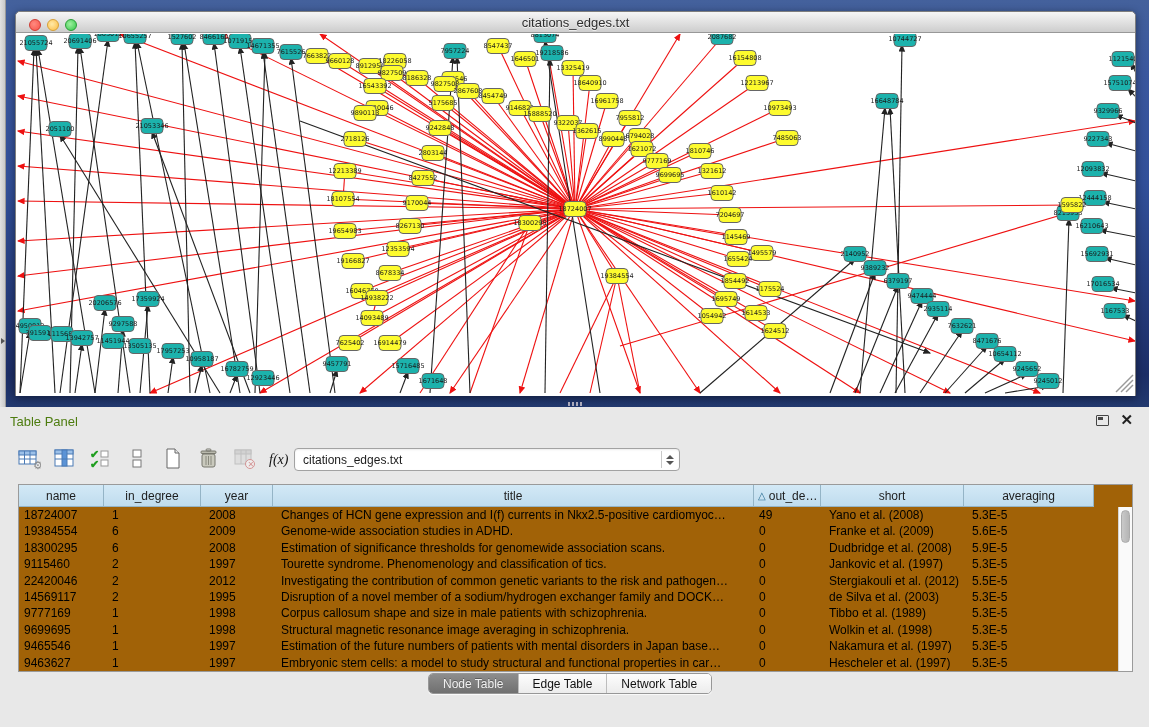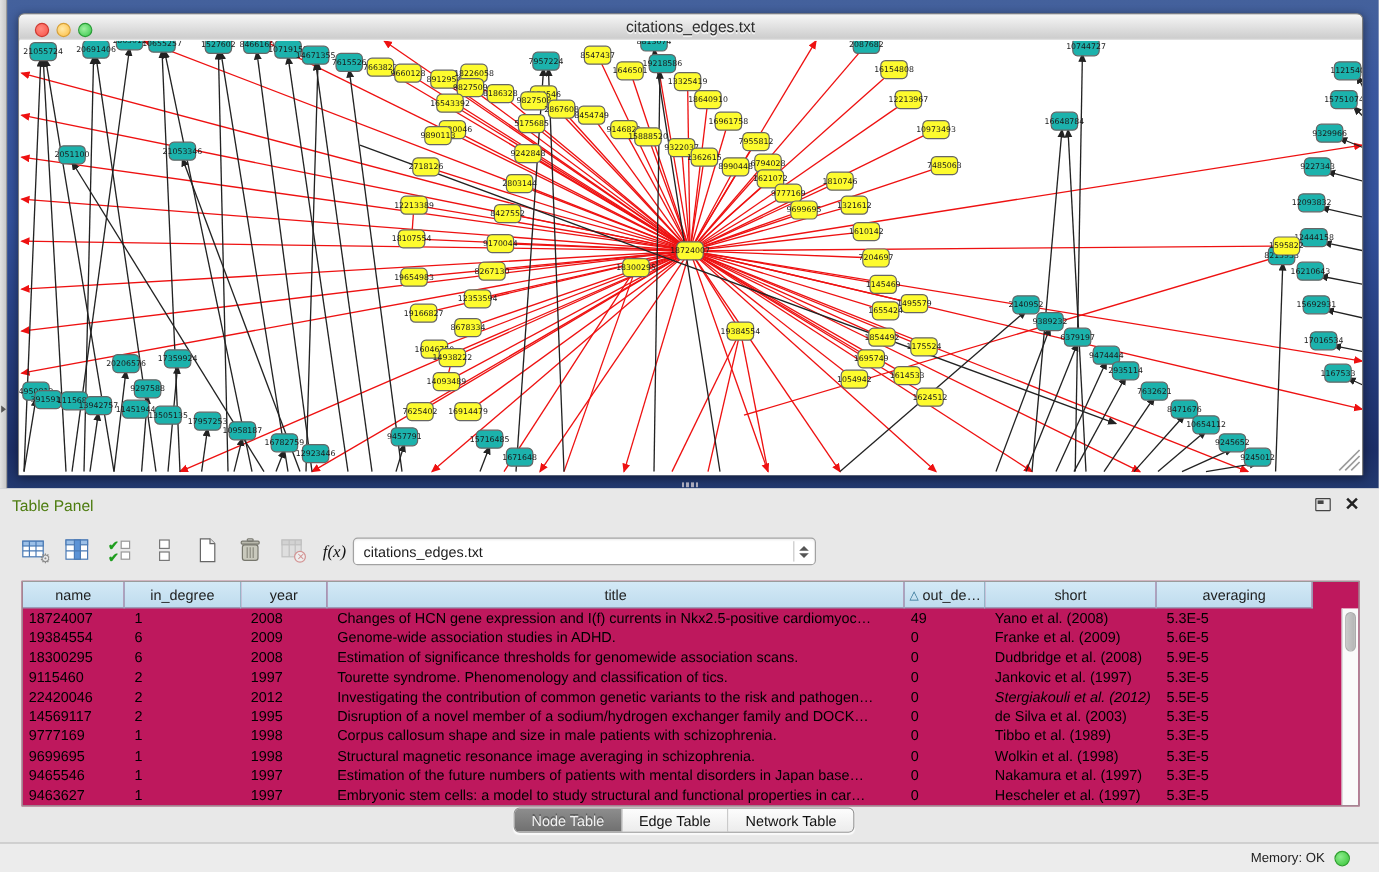--- a/index.html
+++ b/index.html
@@ -54,21 +54,21 @@
   .combo { position:absolute; left:294px; top:41px; width:386px; height:23px; background:#fff;
     border:1px solid #a2a2a2; border-radius:4px; font-size:12px; color:#1c1c1c;
     display:flex; align-items:center; padding-left:8px; box-shadow:inset 0 1px 2px rgba(0,0,0,.08); }
   .combo-stepper { position:absolute; right:2px; top:2px; bottom:2px; width:16px;
     border-left:1px solid #c9c9c9; display:flex; flex-direction:column; align-items:center; justify-content:center; gap:2px; }
   .combo-stepper i { width:0; height:0; border-left:4px solid transparent; border-right:4px solid transparent; }
   .arr-up { border-bottom:4px solid #555; }
   .arr-dn { border-top:4px solid #555; }
 
   .table-wrap { position:absolute; left:18px; top:77px; width:1115px; height:188px;
-    background:#be185d; border:1px solid #9a9a9a; overflow:hidden; }
+    background:#a16207; border:1px solid #9a9a9a; overflow:hidden; }
   .thead { position:absolute; left:0; top:0; height:22px; display:flex; }
   .th { height:22px; background:linear-gradient(#d3e9f6,#bfdcee); border-right:1px solid #94b4c6;
     border-bottom:1px solid #94b4c6; font-size:12px; color:#1d1d1d; display:flex;
     align-items:center; justify-content:center; overflow:hidden; white-space:nowrap; }
   .th.left { justify-content:flex-start; padding-left:4px; }
   .sort-tri { color:#2d6f93; font-size:10px; margin-right:3px; }
   .tbody { position:absolute; left:0; top:22px; right:14px; bottom:0; overflow:hidden; }
   .tr { display:flex; height:16.4px; }
   .td { font-size:12px; color:#000; line-height:16.4px; white-space:nowrap; overflow:hidden; padding-left:8px; }
   .scrollbar { position:absolute; right:0; top:22px; bottom:0; width:14px; background:#fafafa; border-left:1px solid #d5d5d5; }
@@ -917,21 +917,21 @@
             <div class="td" style="width: 67px; padding-left: 5px;">0</div>
             <div class="td" style="width: 143px;">Jankovic et al. (1997)</div>
             <div class="td" style="width: 130px;">5.3E-5</div>
           </div>
           <div class="tr">
             <div class="td" style="width: 85px; padding-left: 5px;">22420046</div>
             <div class="td" style="width: 97px;">2</div>
             <div class="td" style="width: 72px;">2012</div>
             <div class="td" style="width: 481px;">Investigating the contribution of common genetic variants to the risk and pathogen…</div>
             <div class="td" style="width: 67px; padding-left: 5px;">0</div>
-            <div class="td" style="width: 143px; font-style: italic;">Stergiakouli et al. (2012)</div>
+            <div class="td" style="width: 143px;">Stergiakouli et al. (2012)</div>
             <div class="td" style="width: 130px;">5.5E-5</div>
           </div>
           <div class="tr">
             <div class="td" style="width: 85px; padding-left: 5px;">14569117</div>
             <div class="td" style="width: 97px;">2</div>
             <div class="td" style="width: 72px;">1995</div>
             <div class="td" style="width: 481px;">Disruption of a novel member of a sodium/hydrogen exchanger family and DOCK…</div>
             <div class="td" style="width: 67px; padding-left: 5px;">0</div>
             <div class="td" style="width: 143px;">de Silva et al. (2003)</div>
             <div class="td" style="width: 130px;">5.3E-5</div>
@@ -977,18 +977,14 @@
         <div class="thumb"></div>
       </div>
     </div>
 
     <div class="seg-tabs" id="seg-tabs">
         <div class="seg active">Node Table</div>
         <div class="seg">Edge Table</div>
         <div class="seg">Network Table</div>
       </div>
 
-    <div class="statusbar">
-      <span class="mem-label">Memory: OK</span>
-      <span class="mem-dot"></span>
-    </div>
   </div>
 </div>
 
 </body></html>

